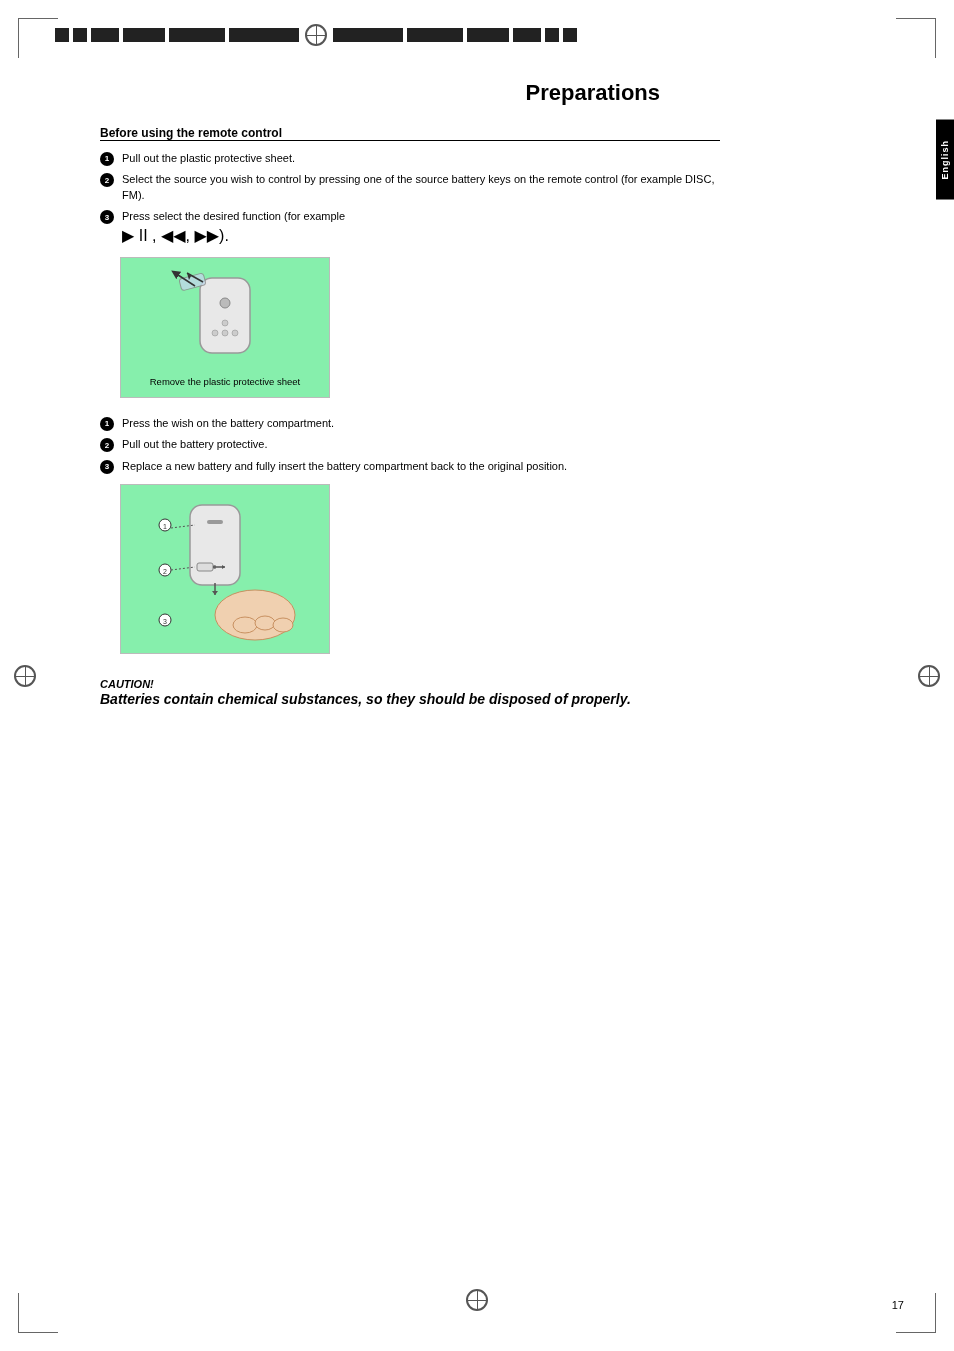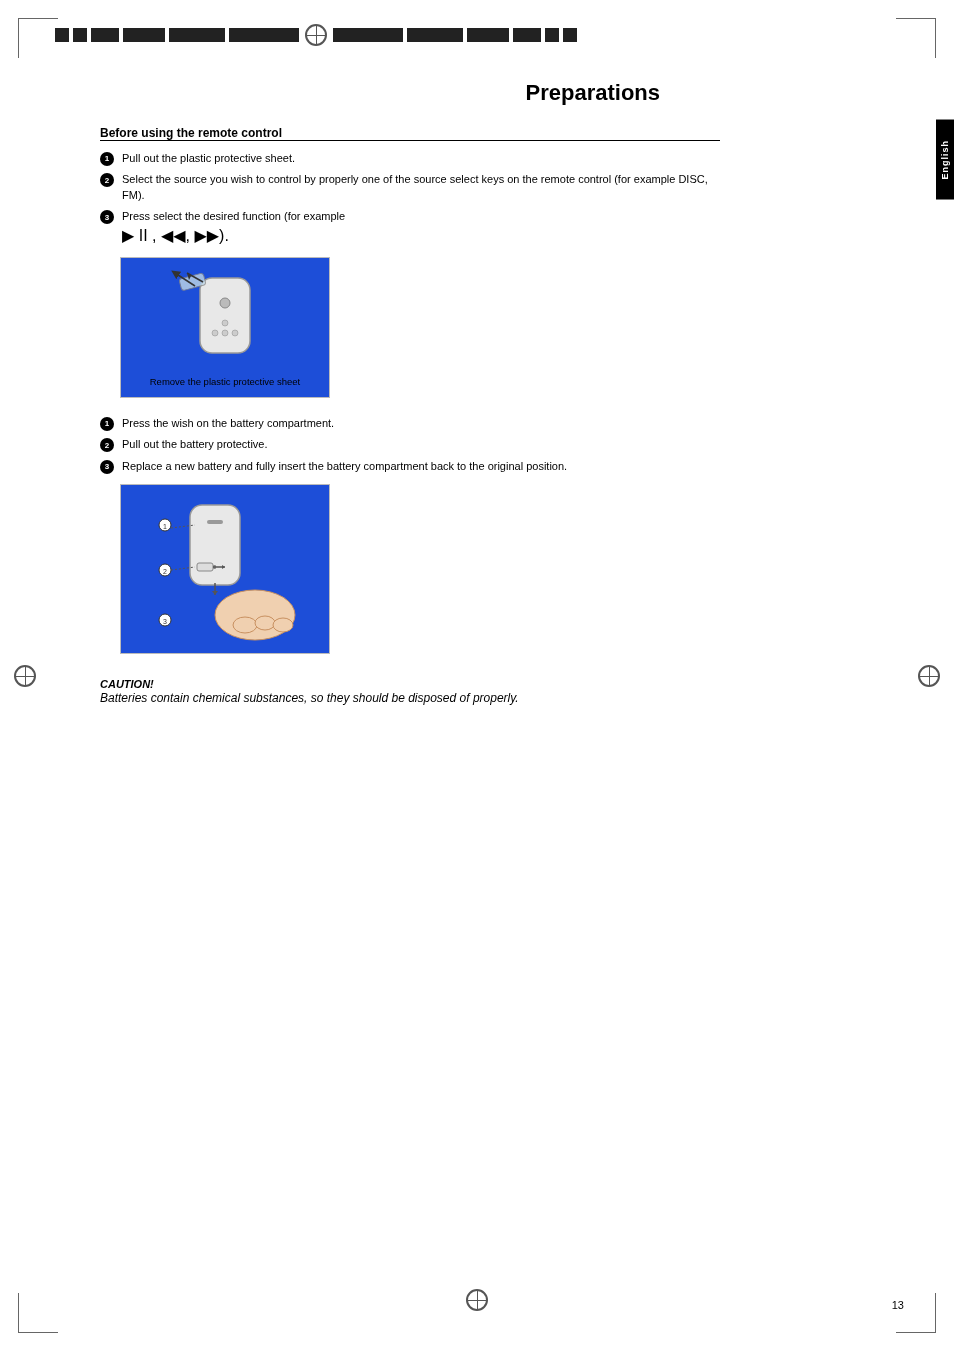--- a/index.html
+++ b/index.html
@@ -155,21 +155,21 @@
     }
 
     
     .image-box {
       border: 1px solid #bbb;
       width: 210px;
       margin-left: 20px;
       margin-bottom: 16px;
       padding: 10px;
       text-align: center;
-      background: #1d4ed8;
+      background: #86efac;
     }
     .image-caption {
       font-size: 9.5px;
       margin-top: 6px;
       text-align: center;
     }
 
     
     .remote-illustration {
       width: 160px;
@@ -185,22 +185,22 @@
     
     .caution-block {
       margin-top: 24px;
     }
     .caution-title {
       font-size: 11px;
       font-weight: bold;
       font-style: italic;
     }
     .caution-text {
-      font-size: 12px;
-      font-weight: normal;
+      font-size: 14px;
+      font-weight: bold;
       font-style: italic;
       line-height: 1.4;
     }
 
     .top-deco {
       position: absolute;
       top: 20px;
       left: 0; right: 0;
       height: 30px;
       display: flex;
@@ -273,36 +273,36 @@
 <div style="position:absolute;left:14px;top:50%;transform:translateY(-50%);">
   <div class="crosshair"></div>
 </div>
 
 <div style="position:absolute;right:14px;top:50%;transform:translateY(-50%);">
   <div class="crosshair"></div>
 </div>
 
 <div class="lang-tab">English</div>
 
-<div class="page-number">13</div>
+<div class="page-number">17</div>
 
 <div class="content-wrapper">
 
   <div class="page-title">Preparations</div>
 
   <div class="section">
     <div class="section-title">Before using the remote control</div>
     <ul class="numbered-list">
       <li>
         <span class="num-circle">1</span>
         <span class="li-text">Pull out the plastic protective sheet.</span>
       </li>
       <li>
         <span class="num-circle">2</span>
-        <span class="li-text">Select the source you wish to control by properly one of the source select keys on the remote control (for example DISC, FM).</span>
+        <span class="li-text">Select the source you wish to control by pressing one of the source battery keys on the remote control (for example DISC, FM).</span>
       </li>
       <li>
         <span class="num-circle">3</span>
         <span class="li-text">
           <span>Press select the desired function (for example</span><br>
           <span class="symbols">▶ II ,  ◀◀, ▶▶).</span>
         </span>
       </li>
     </ul>
 

